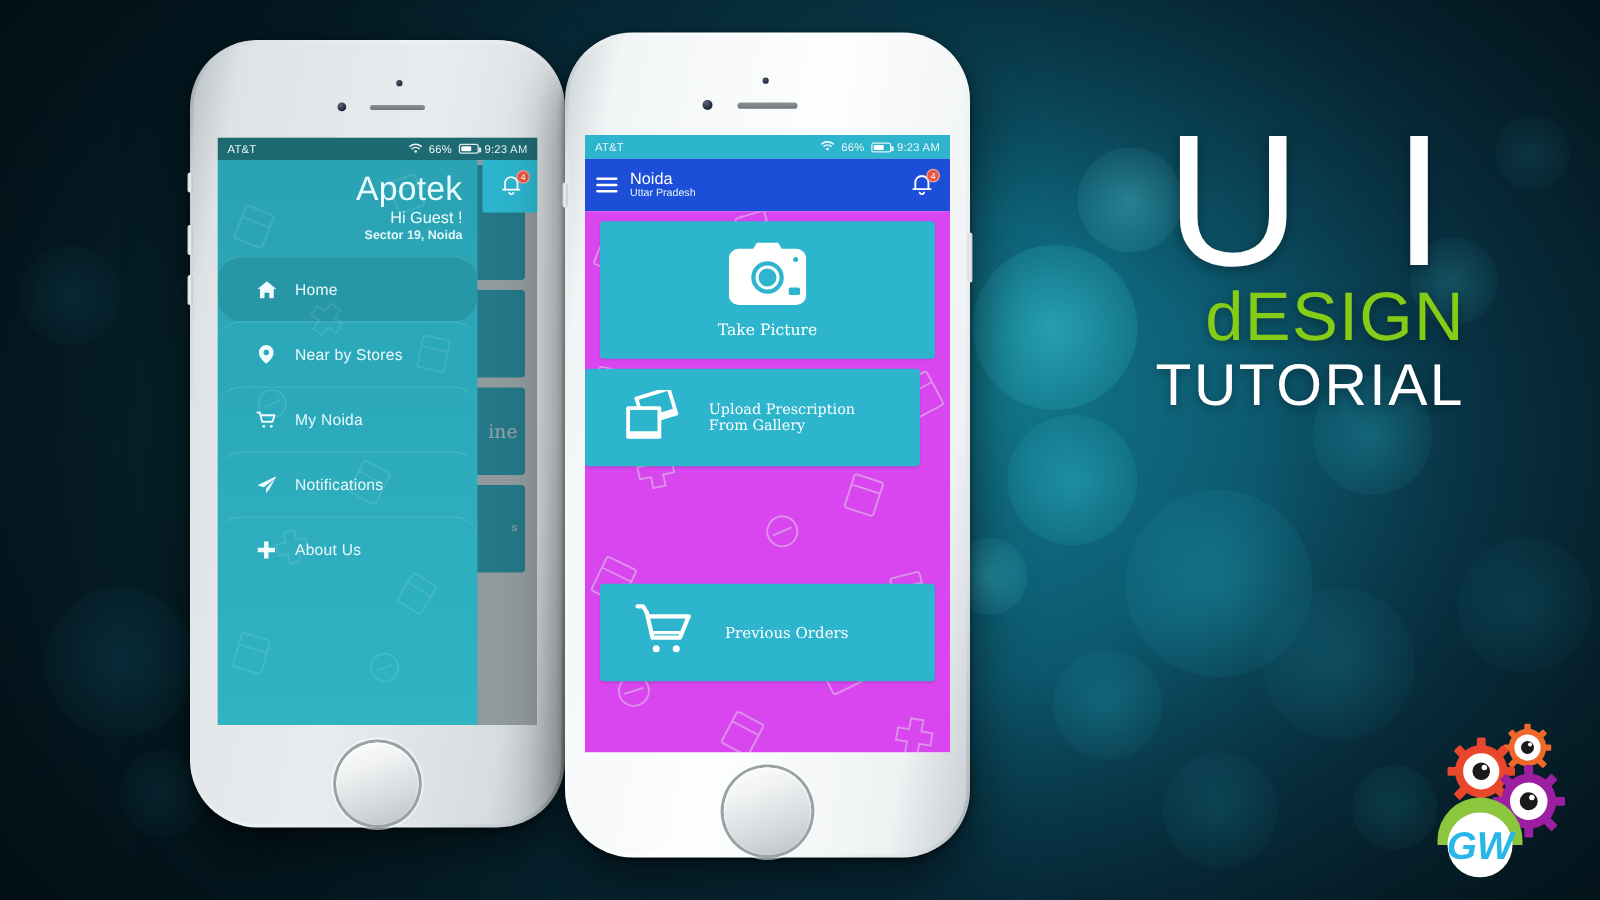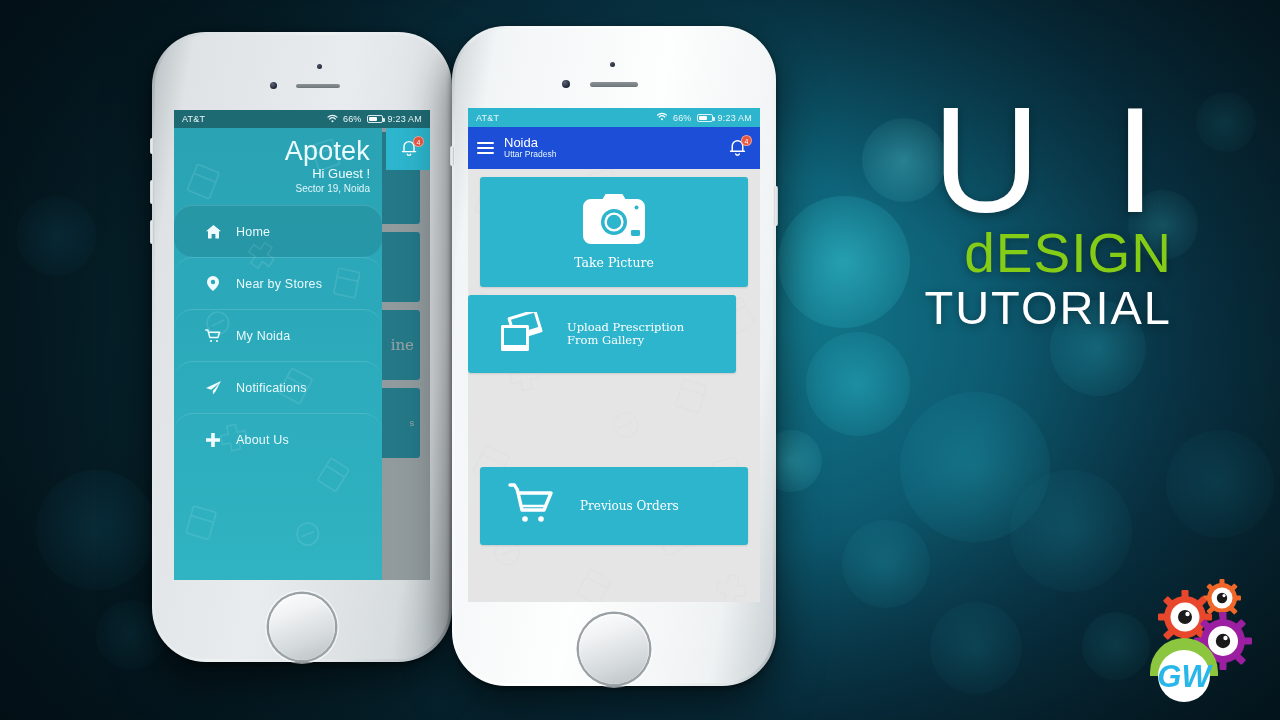--- a/index.html
+++ b/index.html
@@ -74,37 +74,37 @@
   .appbar { position:absolute; left:0; right:0; display:flex; align-items:center; }
   .hamb { width:17px; display:flex; flex-direction:column; gap:3px; margin:0 10px 0 9px; }
   .hamb span { height:2px; background:#fff; border-radius:1px; display:block; }
   .loc-title { color:#fff; font-size:13px; line-height:13px; font-weight:400; }
   .loc-sub { color:#e2f6f9; font-size:8.5px; line-height:11px; }
   .bellwrap { margin-left:auto; margin-right:11px; position:relative; width:22px; height:22px; }
   .badge { position:absolute; right:-3px; top:-2px; min-width:11px; height:11px; border-radius:50%;
     background:#e8563f; color:#fff; font-size:7px; line-height:11px; text-align:center;
     border:1px solid rgba(255,255,255,.45); }
 
-  .content { position:absolute; left:0; right:0; background:#e5e5e5; overflow:hidden; }
+  .content { position:absolute; left:0; right:0; background:#d946ef; overflow:hidden; }
   .pattern { position:absolute; inset:0; opacity:.5; }
 
   .card { position:absolute; background:#2cb5cd; border-radius:3px;
     box-shadow:0 1px 2px rgba(0,0,0,.12); display:flex; align-items:center; overflow:hidden; }
   .card-c { flex-direction:column; justify-content:center; }
   .card-lbl { color:#fff; font-family:"DejaVu Serif", serif; position:relative; z-index:2; }
   .card-ico { position:relative; z-index:2; }
 
   
   .dim { position:absolute; inset:0; background:rgba(26,46,52,.45); }
   .drawer { position:absolute; left:0; top:0; bottom:0; overflow:hidden;
     background:linear-gradient(180deg,#2aa3b4 0%,#2ba9ba 40%,#30b3c2 100%); }
   .drawer-head { position:relative; padding:8px 12px 10px; text-align:right; }
   .brand { color:#eafcff; font-size:27px; line-height:30px; font-weight:300; letter-spacing:.2px; }
   .greet { color:#f2fdff; font-size:13px; line-height:16px; font-weight:300; }
-  .sector { color:#dff6fa; font-size:10px; line-height:13px; font-weight:400; }
+  .sector { color:#dff6fa; font-size:10px; line-height:13px; font-weight:700; }
   .mrow { position:relative; display:flex; align-items:center; height:52px;
     border-top:1px solid rgba(255,255,255,.14); padding-left:26px;border-radius:19px; }
   .mrow.active { background:rgba(0,0,0,.09); }
   .mrow .mi { width:26px; display:flex; justify-content:center; color:#f0fbfd; }
   .mrow .ml { color:#eaf9fc; font-size:12.5px; font-weight:300; margin-left:10px; letter-spacing:.2px; }
 
   
   #title-block { position:absolute; right:108px; top:96px; text-align:right; }
   .t-ui { color:#fff; font-size:150px; line-height:128px; font-weight:300; letter-spacing:16px;
     font-family:"Liberation Sans", sans-serif; text-shadow:0 2px 10px rgba(0,0,0,.35); }

